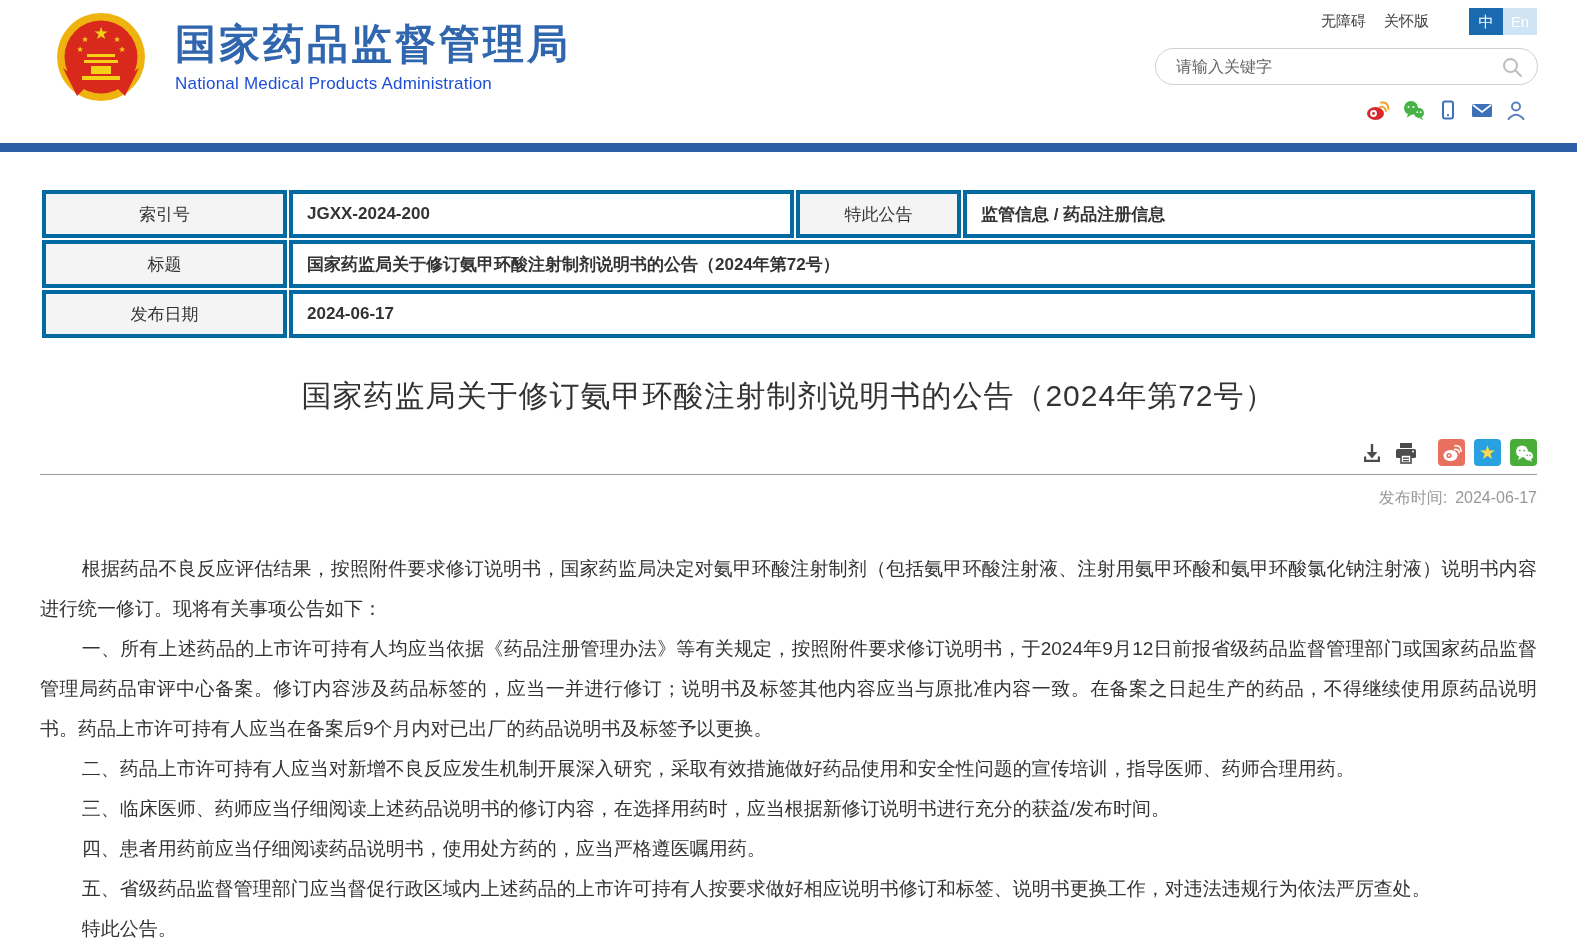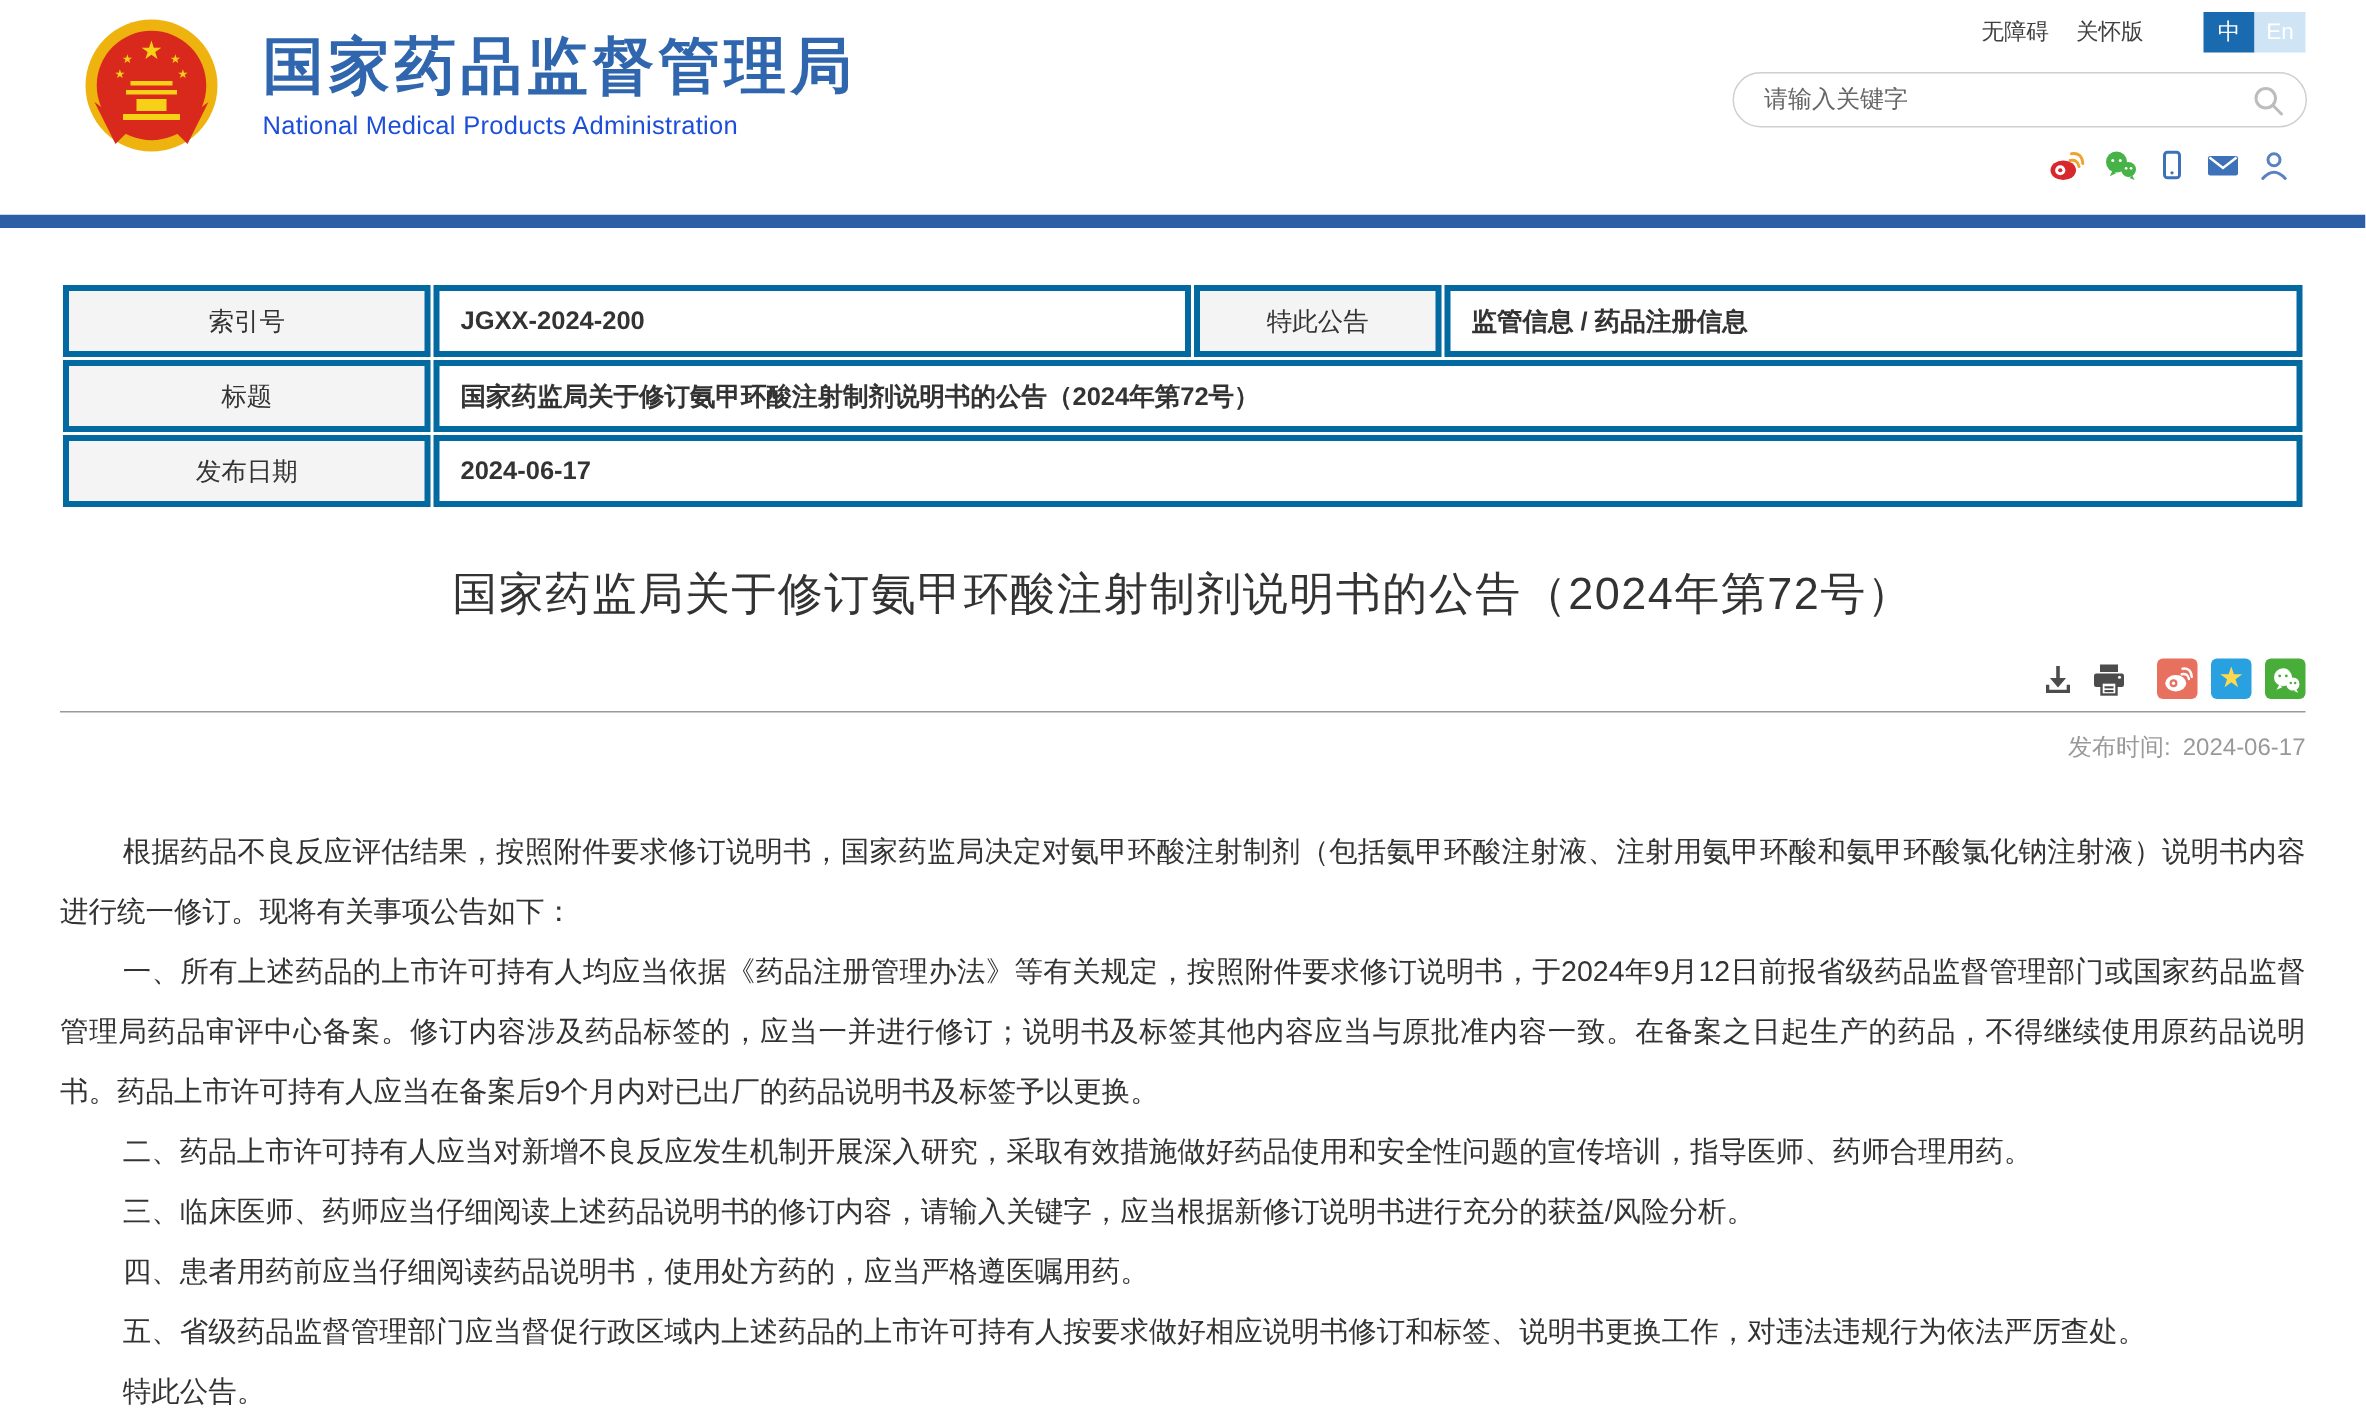--- a/index.html
+++ b/index.html
@@ -285,20 +285,20 @@
     <hr class="rule">
 
     <div class="pub-time">
       <span>发布时间:</span><span class="date">2024-06-17</span>
     </div>
 
     <article class="article-body">
       <p>根据药品不良反应评估结果，按照附件要求修订说明书，国家药监局决定对氨甲环酸注射制剂（包括氨甲环酸注射液、注射用氨甲环酸和氨甲环酸氯化钠注射液）说明书内容进行统一修订。现将有关事项公告如下：</p>
       <p>一、所有上述药品的上市许可持有人均应当依据《药品注册管理办法》等有关规定，按照附件要求修订说明书，于2024年9月12日前报省级药品监督管理部门或国家药品监督管理局药品审评中心备案。修订内容涉及药品标签的，应当一并进行修订；说明书及标签其他内容应当与原批准内容一致。在备案之日起生产的药品，不得继续使用原药品说明书。药品上市许可持有人应当在备案后9个月内对已出厂的药品说明书及标签予以更换。</p>
       <p>二、药品上市许可持有人应当对新增不良反应发生机制开展深入研究，采取有效措施做好药品使用和安全性问题的宣传培训，指导医师、药师合理用药。</p>
-      <p>三、临床医师、药师应当仔细阅读上述药品说明书的修订内容，请输入关键字，应当根据新修订说明书进行充分的获益/风险分析。</p>
+      <p>三、临床医师、药师应当仔细阅读上述药品说明书的修订内容，在选择用药时，应当根据新修订说明书进行充分的获益/发布时间。</p>
       <p>四、患者用药前应当仔细阅读药品说明书，使用处方药的，应当严格遵医嘱用药。</p>
       <p>五、省级药品监督管理部门应当督促行政区域内上述药品的上市许可持有人按要求做好相应说明书修订和标签、说明书更换工作，对违法违规行为依法严厉查处。</p>
       <p>特此公告。</p>
     </article>
 
   </main>
 </div>
 
 </body></html>

